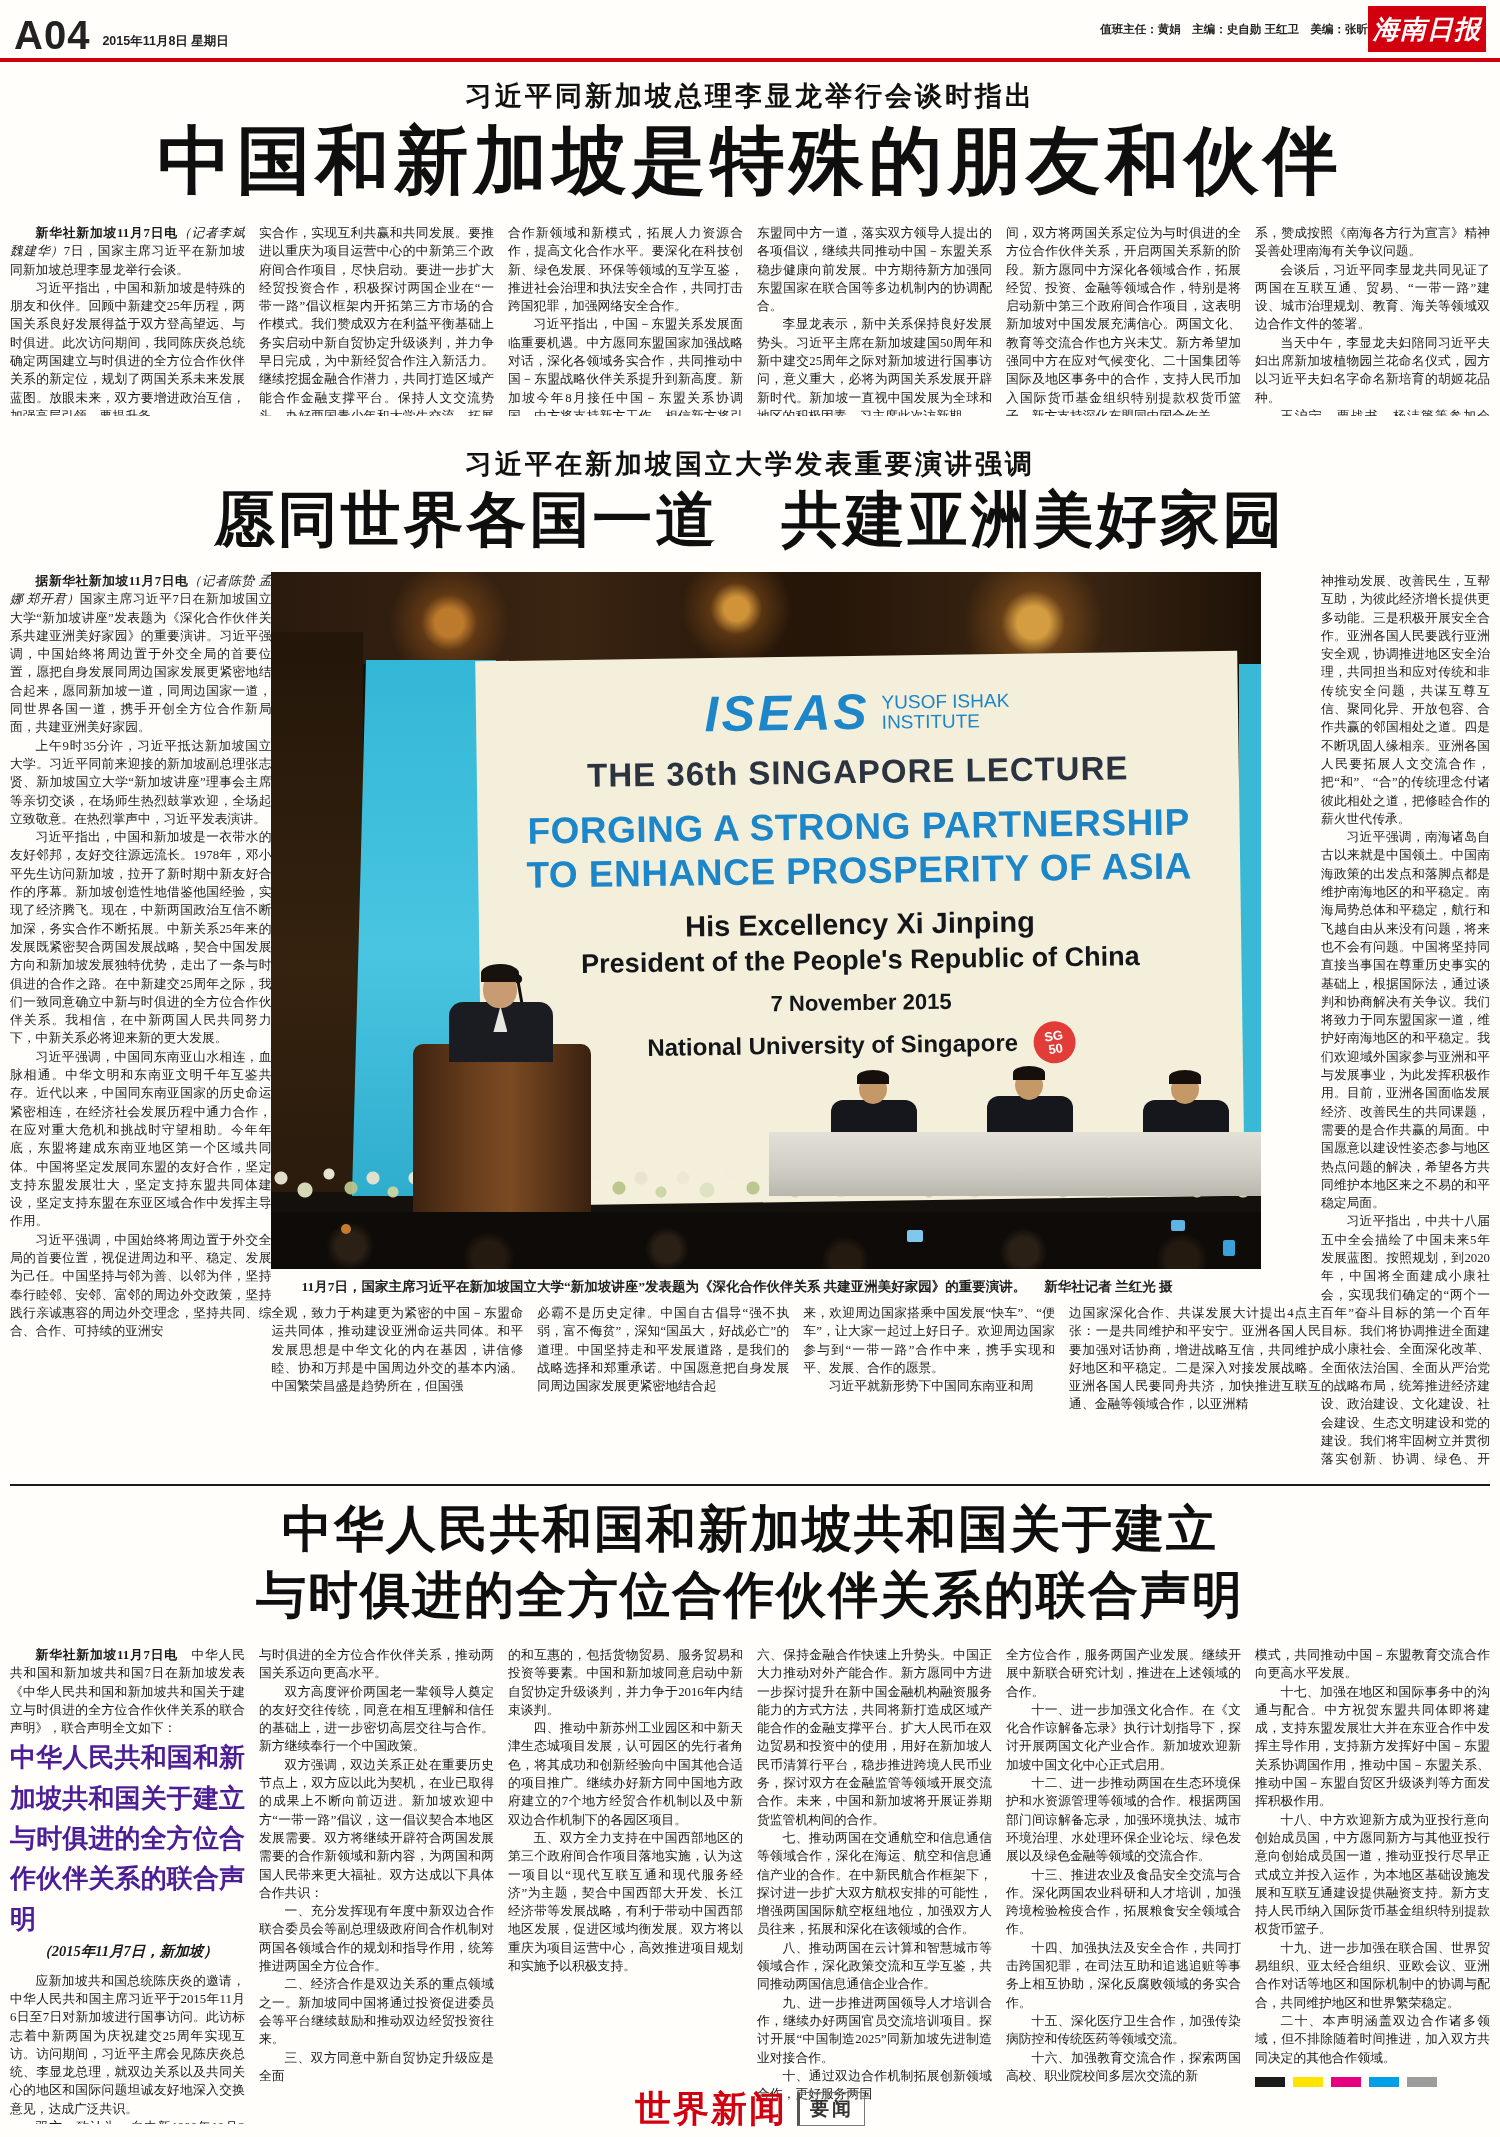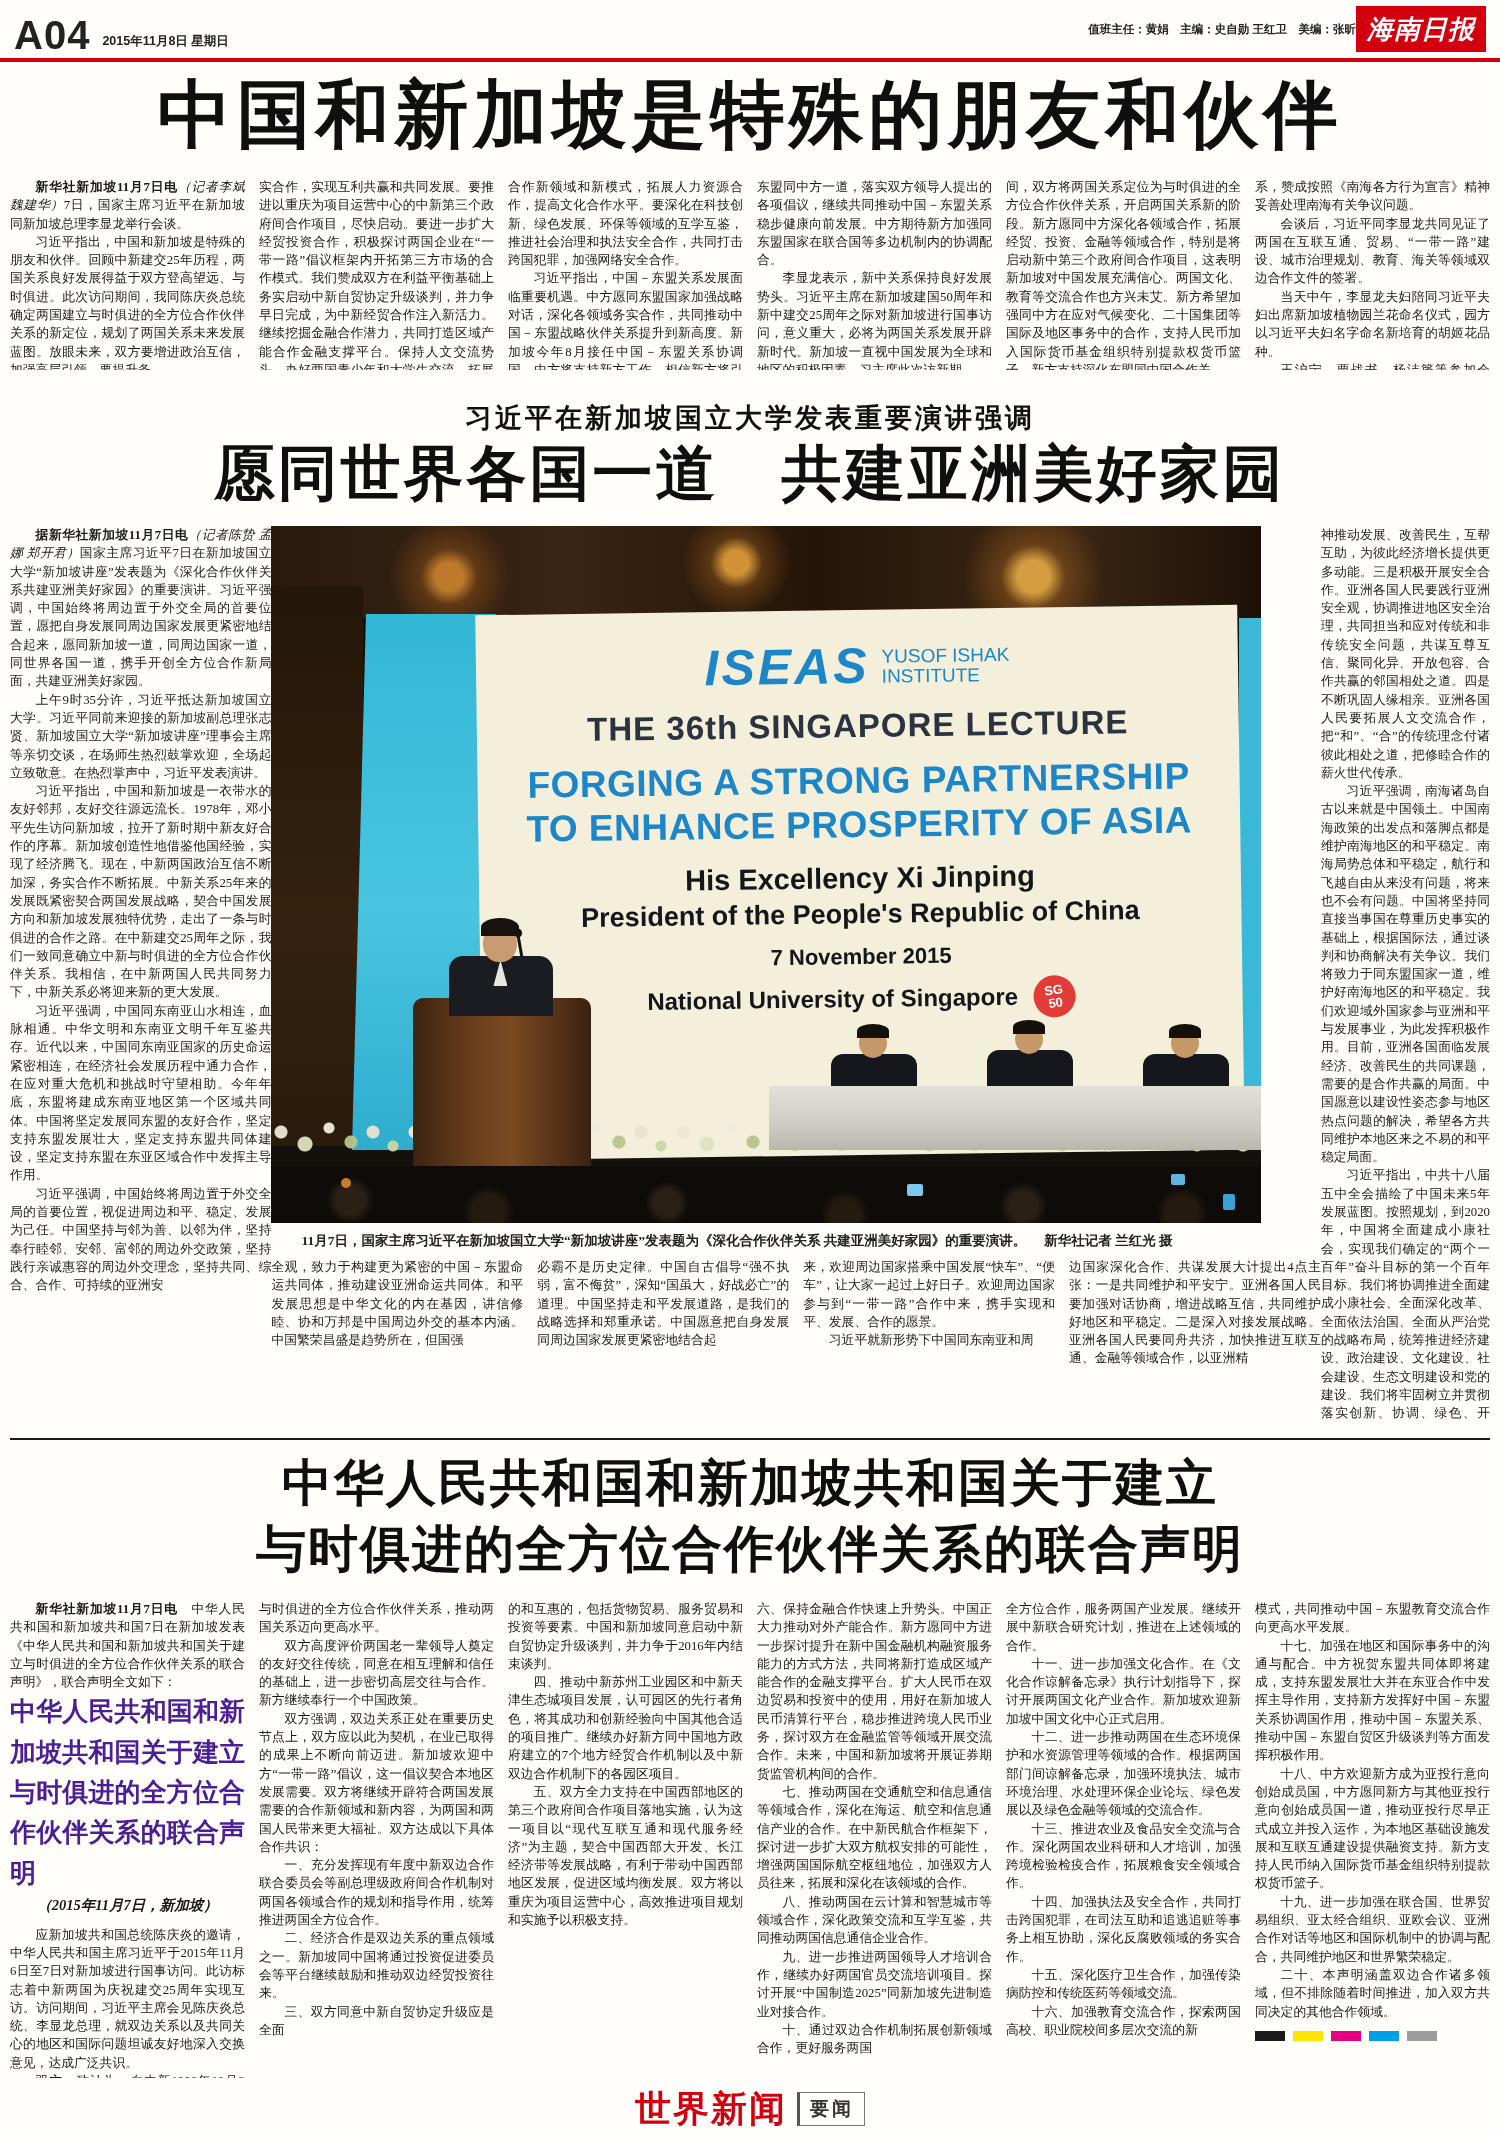--- a/index.html
+++ b/index.html
@@ -12,21 +12,21 @@
   
   .hdr{display:flex;align-items:flex-end;justify-content:space-between;padding:8px 14px 6px 14px;height:44px;}
   .hdr-left{display:flex;align-items:flex-end;gap:12px;}
   .pageno{font-family:"Liberation Sans","DejaVu Sans",sans-serif;font-size:40px;font-weight:600;line-height:.85;letter-spacing:1px;color:#222;}
   .pagedate{font-family:"Liberation Sans","DejaVu Sans",sans-serif;font-size:12.5px;font-weight:700;color:#222;padding-bottom:2px;}
   .hdr-center{display:flex;align-items:center;gap:10px;position:absolute;left:50%;transform:translateX(-50%);bottom:10px;}
   .section-main{font-family:"Liberation Sans","DejaVu Sans",sans-serif;font-size:36px;font-weight:900;color:#d2000f;letter-spacing:2px;line-height:1;}
   .section-sub{font-family:"Liberation Sans","DejaVu Sans",sans-serif;font-size:19px;font-weight:700;color:#333;border:1px solid #777;border-left:3px solid #555;padding:3px 10px;letter-spacing:3px;}
   .hdr-right{display:flex;align-items:center;}
   .staff{font-family:"Liberation Sans","DejaVu Sans",sans-serif;font-size:11.5px;font-weight:700;color:#222;}
-  .masthead{background:#d2000f;color:#fff;width:130px;height:46px;display:flex;align-items:center;justify-content:center;
+  .masthead{background:#d2000f;color:#fff;width:118px;height:46px;display:flex;align-items:center;justify-content:center;
     font-family:"DejaVu Serif","Liberation Serif",serif;font-style:italic;font-weight:700;font-size:26px;letter-spacing:1px;transform:none;}
   .hdr-rule{height:4px;background:#d2000f;margin:0;}
   
   .kicker{text-align:center;font-family:"Liberation Sans","DejaVu Sans",sans-serif;font-size:27px;font-weight:600;letter-spacing:3px;color:#111;}
   .headline1{text-align:center;font-family:"Liberation Sans","DejaVu Sans",sans-serif;font-size:74px;font-weight:900;letter-spacing:5px;color:#0f0f0f;line-height:1.0;margin:10px 0 26px 0;}
   .headline2{text-align:center;font-family:"Liberation Sans","DejaVu Sans",sans-serif;font-size:60px;font-weight:900;letter-spacing:3px;color:#0f0f0f;line-height:1.0;margin:8px 0 22px 0;}
   .headline3{text-align:center;font-family:"Liberation Sans","DejaVu Sans",sans-serif;font-size:50px;font-weight:900;letter-spacing:2px;color:#0f0f0f;line-height:1.32;margin:6px 0 18px 0;}
   .cols{display:flex;gap:14px;}
   .col{flex:1;overflow:hidden;text-align:justify;font-size:12.8px;line-height:1.43;color:#191919;}
   .col p{margin:0;text-indent:2em;}
@@ -125,20 +125,21 @@
     <div class="hdr-right">
       <div class="staff">值班主任：黄娟　主编：史自勋 王红卫　美编：张昕</div>
       <div class="masthead">海南日报</div>
     </div>
   </div>
   <div class="hdr-rule"></div>
 
   <div class="inner">
 
     <div style="margin-top:16px;">
+      <div class="kicker">习近平同新加坡总理李显龙举行会谈时指出</div>
       <div class="headline1">中国和新加坡是特殊的朋友和伙伴</div>
       <div class="cols" style="height:192px;">
         <div class="col">
           <p><span class="lead-bold">新华社新加坡11月7日电</span><span class="lead-kai">（记者李斌 魏建华）</span><span>7日，国家主席习近平在新加坡同新加坡总理李显龙举行会谈。</span></p>
           <div>
               <p>习近平指出，中国和新加坡是特殊的朋友和伙伴。回顾中新建交25年历程，两国关系良好发展得益于双方登高望远、与时俱进。此次访问期间，我同陈庆炎总统确定两国建立与时俱进的全方位合作伙伴关系的新定位，规划了两国关系未来发展蓝图。放眼未来，双方要增进政治互信，加强高层引领，要提升务</p>
             </div>
         </div>
         <div class="col cont">
             <p>实合作，实现互利共赢和共同发展。要推进以重庆为项目运营中心的中新第三个政府间合作项目，尽快启动。要进一步扩大经贸投资合作，积极探讨两国企业在“一带一路”倡议框架内开拓第三方市场的合作模式。我们赞成双方在利益平衡基础上务实启动中新自贸协定升级谈判，并力争早日完成，为中新经贸合作注入新活力。继续挖掘金融合作潜力，共同打造区域产能合作金融支撑平台。保持人文交流势头，办好两国青少年和大学生交流，拓展教育</p>

